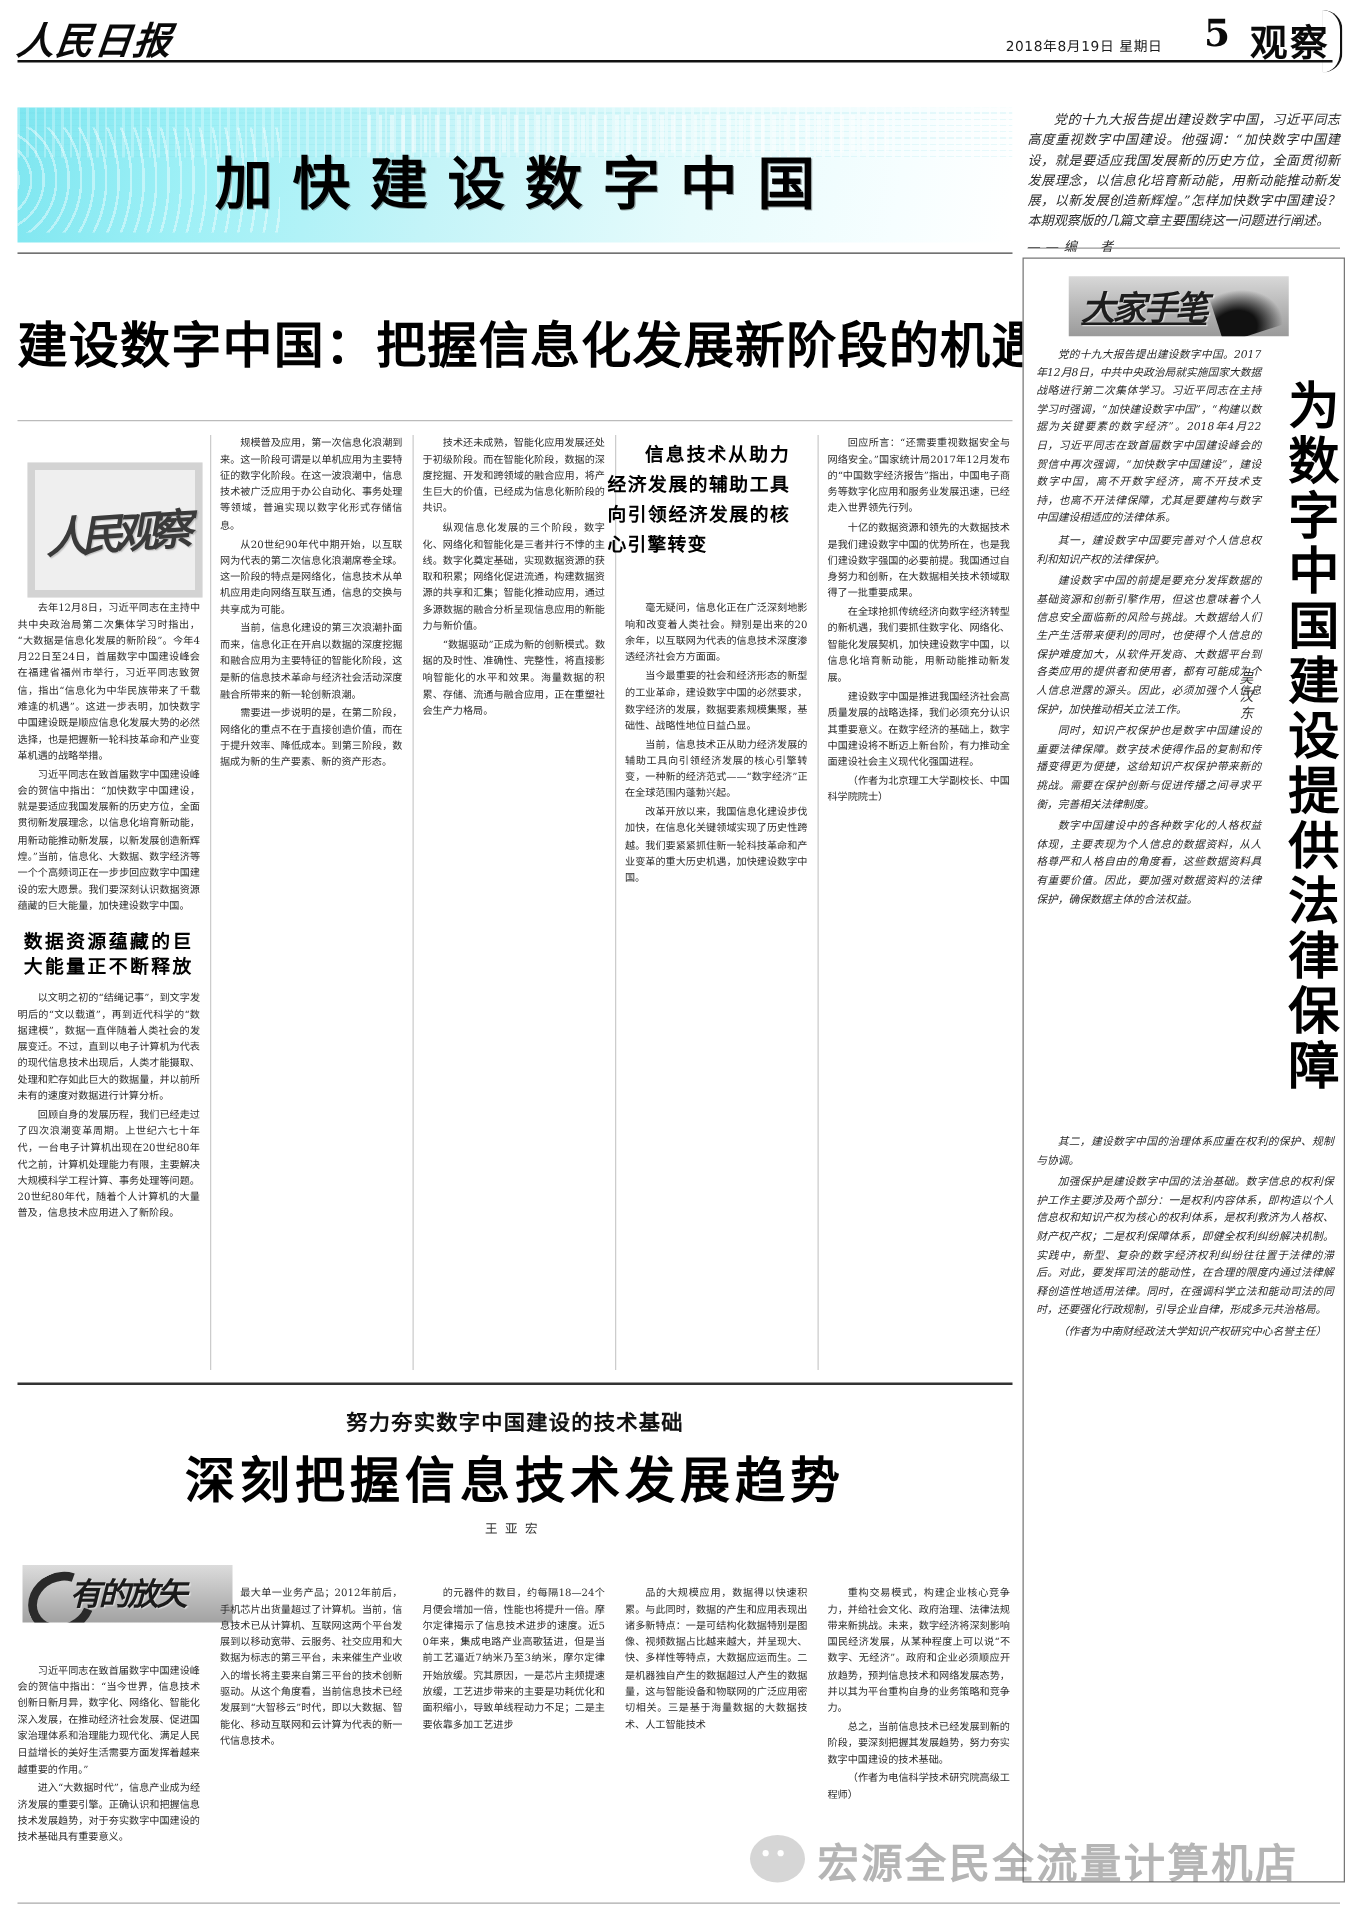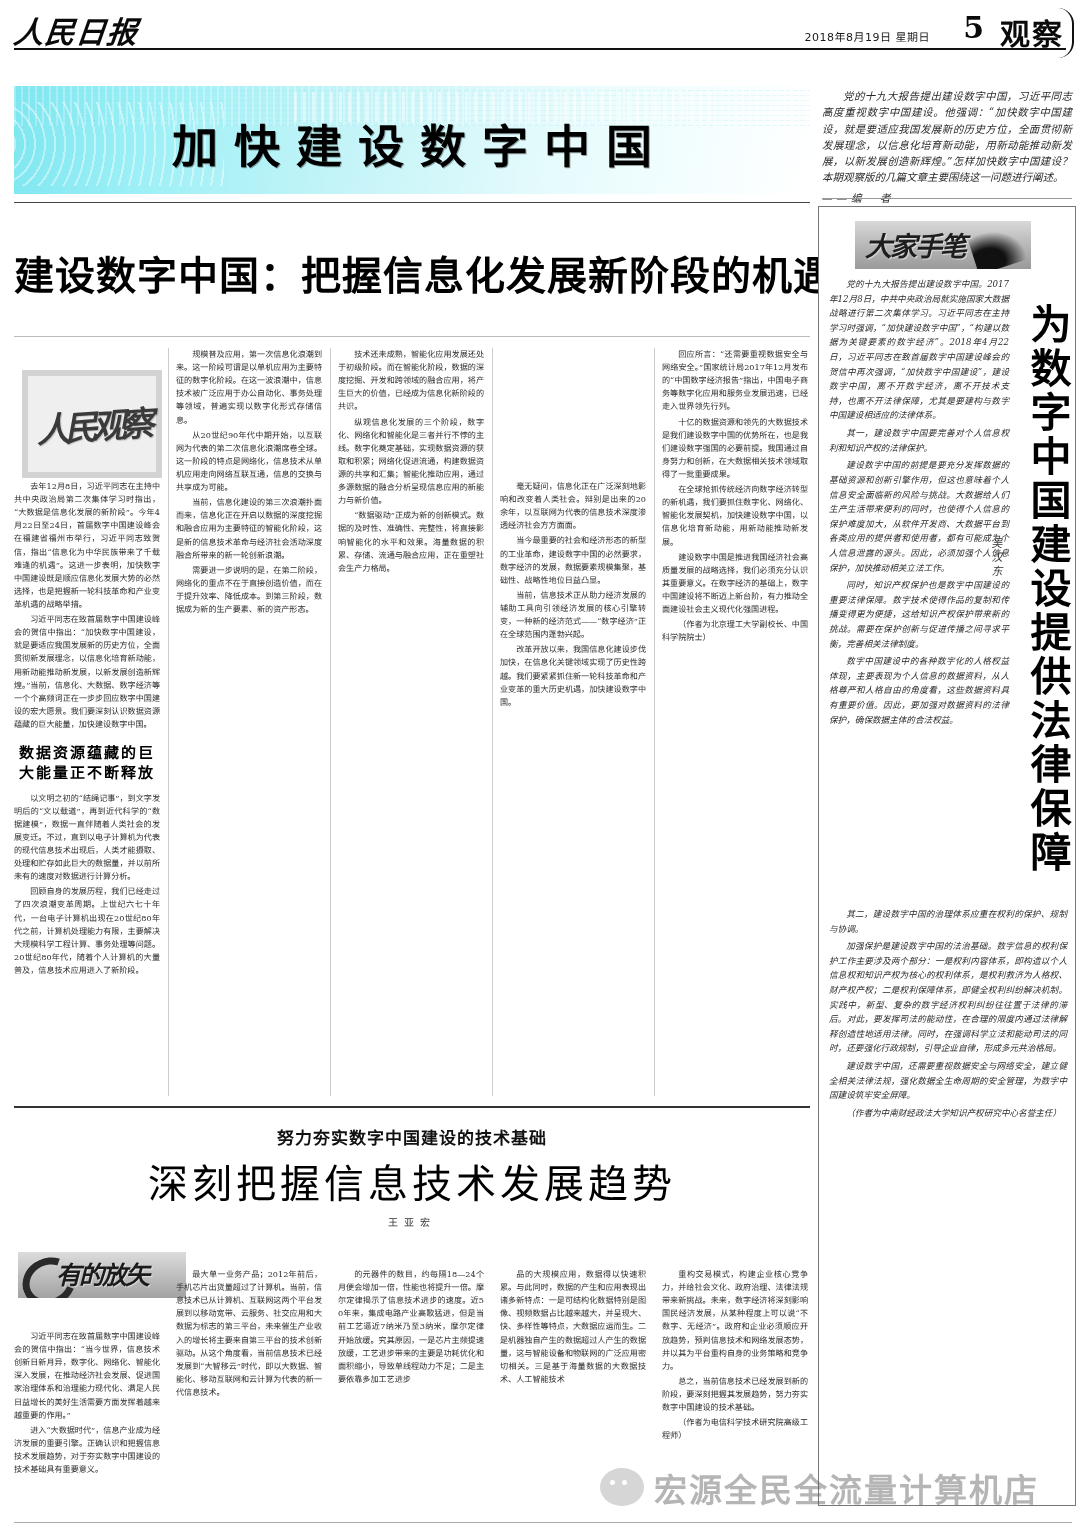--- a/index.html
+++ b/index.html
@@ -157,20 +157,21 @@
     position:absolute;left:36px;top:14px;width:176px;height:48px;
     background:linear-gradient(180deg,#d8d8d8,#b5b5b5 55%,#9a9a9a);
     overflow:hidden;
   }
   .side-logo span{
     position:absolute;left:10px;top:4px;
     font-family:"DejaVu Serif","Liberation Serif",serif;
     font-size:27px;font-style:italic;font-weight:bold;
     color:#1e1e1e;letter-spacing:-2px;
     text-shadow:1px 1px 1px rgba(255,255,255,.6);
+    text-decoration:underline;
   }
   .side-logo .swoosh{
     position:absolute;right:2px;top:2px;width:58px;height:44px;
     background:radial-gradient(ellipse at 20% 80%,#111 0 28%,rgba(0,0,0,0) 60%);
     transform:rotate(-18deg);
   }
   .side-vtitle{
     position:absolute;right:8px;top:96px;width:58px;height:600px;
     writing-mode:vertical-rl;
     font-family:"DejaVu Sans","Liberation Sans",sans-serif;
@@ -195,21 +196,21 @@
   
   .rule-mid{position:absolute;left:14px;top:1106px;width:796px;border-top:2px solid #333;}
   .a2-shoulder{
     position:absolute;left:14px;top:1124px;width:796px;text-align:center;
     font-family:"DejaVu Sans","Liberation Sans",sans-serif;
     font-weight:bold;font-size:17px;letter-spacing:1px;color:#111;
   }
   .a2-head{
     position:absolute;left:14px;top:1152px;width:796px;text-align:center;
     font-family:"DejaVu Serif","Liberation Serif",serif;
-    font-weight:normal;font-size:40px;letter-spacing:4px;color:#000;
+    font-weight:bold;font-size:40px;letter-spacing:4px;color:#000;
     white-space:nowrap;
   }
   .a2-byline{
     position:absolute;left:14px;top:1214px;width:796px;text-align:center;
     font-size:10px;letter-spacing:6px;color:#333;
     font-family:Liberation Sans, sans-serif;
   }
   .youde{
     position:absolute;left:18px;top:1252px;width:168px;height:46px;
     background:linear-gradient(180deg,#dcdcdc,#b9b9b9 60%,#a2a2a2);
@@ -331,41 +332,41 @@
 
     <div class="col c5">
       <p>回应所言：“还需要重视数据安全与网络安全。”国家统计局2017年12月发布的“中国数字经济报告”指出，中国电子商务等数字化应用和服务业发展迅速，已经走入世界领先行列。</p>
       <p>十亿的数据资源和领先的大数据技术是我们建设数字中国的优势所在，也是我们建设数字强国的必要前提。我国通过自身努力和创新，在大数据相关技术领域取得了一批重要成果。</p>
       <p>在全球抢抓传统经济向数字经济转型的新机遇，我们要抓住数字化、网络化、智能化发展契机，加快建设数字中国，以信息化培育新动能，用新动能推动新发展。</p>
       <p>建设数字中国是推进我国经济社会高质量发展的战略选择，我们必须充分认识其重要意义。在数字经济的基础上，数字中国建设将不断迈上新台阶，有力推动全面建设社会主义现代化强国进程。</p>
       <p class="credit">（作者为北京理工大学副校长、中国科学院院士）</p>
     </div>
   </div>
 
+  <div class="pull-quote">信息技术从助力经济发展的辅助工具向引领经济发展的核心引擎转变</div>
 
   <div class="side">
     <div class="side-logo">
       <span>大家手笔</span>
       <div class="swoosh"></div>
     </div>
     <div class="side-vtitle">为数字中国建设提供法律保障</div>
     <div class="side-vbyline">吴汉东</div>
 
     <div class="side-body">
       <p>党的十九大报告提出建设数字中国。2017年12月8日，中共中央政治局就实施国家大数据战略进行第二次集体学习。习近平同志在主持学习时强调，“加快建设数字中国”，“构建以数据为关键要素的数字经济”。2018年4月22日，习近平同志在致首届数字中国建设峰会的贺信中再次强调，“加快数字中国建设”，建设数字中国，离不开数字经济，离不开技术支持，也离不开法律保障，尤其是要建构与数字中国建设相适应的法律体系。</p>
       <p>其一，建设数字中国要完善对个人信息权利和知识产权的法律保护。</p>
       <p>建设数字中国的前提是要充分发挥数据的基础资源和创新引擎作用，但这也意味着个人信息安全面临新的风险与挑战。大数据给人们生产生活带来便利的同时，也使得个人信息的保护难度加大，从软件开发商、大数据平台到各类应用的提供者和使用者，都有可能成为个人信息泄露的源头。因此，必须加强个人信息保护，加快推动相关立法工作。</p>
       <p>同时，知识产权保护也是数字中国建设的重要法律保障。数字技术使得作品的复制和传播变得更为便捷，这给知识产权保护带来新的挑战。需要在保护创新与促进传播之间寻求平衡，完善相关法律制度。</p>
       <p>数字中国建设中的各种数字化的人格权益体现，主要表现为个人信息的数据资料，从人格尊严和人格自由的角度看，这些数据资料具有重要价值。因此，要加强对数据资料的法律保护，确保数据主体的合法权益。</p>
     </div>
 
     <div class="side-body lower">
       <p>其二，建设数字中国的治理体系应重在权利的保护、规制与协调。</p>
       <p>加强保护是建设数字中国的法治基础。数字信息的权利保护工作主要涉及两个部分：一是权利内容体系，即构造以个人信息权和知识产权为核心的权利体系，是权利救济为人格权、财产权产权；二是权利保障体系，即健全权利纠纷解决机制。实践中，新型、复杂的数字经济权利纠纷往往置于法律的滞后。对此，要发挥司法的能动性，在合理的限度内通过法律解释创造性地适用法律。同时，在强调科学立法和能动司法的同时，还要强化行政规制，引导企业自律，形成多元共治格局。</p>
-      <p>建设数字中国，还需要重视数据安全与网络安全，建立健全相关法律法规，强化数据全生命周期的安全管理，为数字中国建设筑牢安全屏障。</p>
       <p>（作者为中南财经政法大学知识产权研究中心名誉主任）</p>
     </div>
   </div>
 
   <div class="rule-mid"></div>
   <div class="a2-shoulder">努力夯实数字中国建设的技术基础</div>
   <div class="a2-head">深刻把握信息技术发展趋势</div>
   <div class="a2-byline">王亚宏</div>
 
   <div class="youde">

